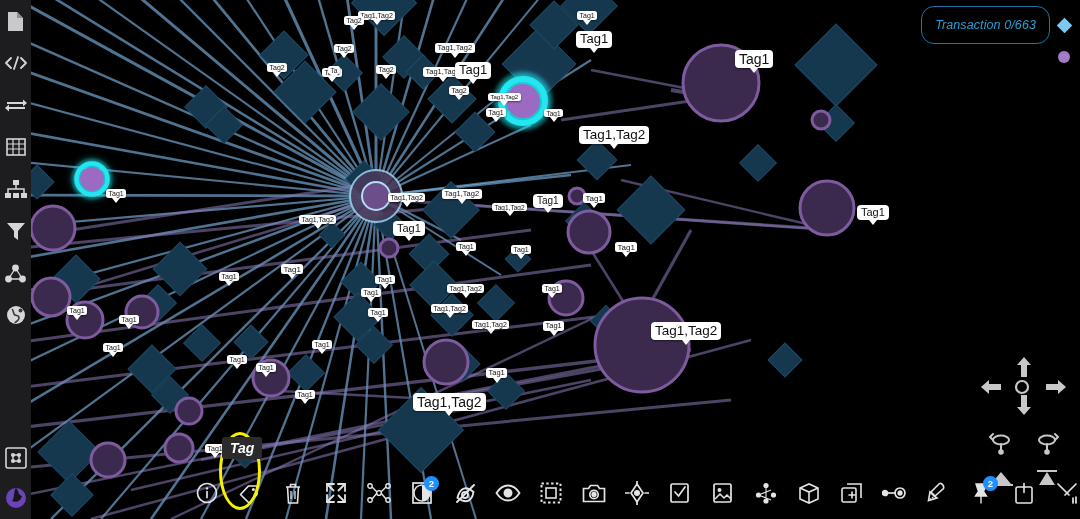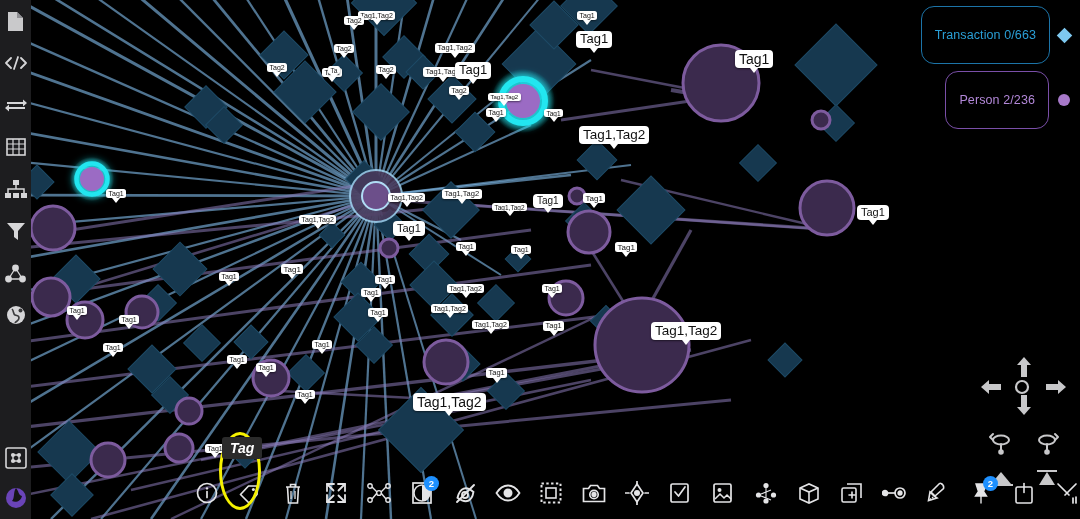--- a/index.html
+++ b/index.html
@@ -36,22 +36,22 @@
   .lbl::after{
     content:""; position:absolute; left:50%; margin-left:-4px; bottom:-5px;
     border-left:4px solid transparent; border-right:4px solid transparent;
     border-top:5px solid #fff;
   }
 
   
   #legend { position:absolute; right:10px; top:6px; z-index:45; }
   .legend-row { display:flex; align-items:center; justify-content:flex-end; margin-bottom:7px; }
   .pill {
-    border-radius:13px; padding:21px 13px; font-size:12.5px;
-    background:rgba(0,0,0,.55); letter-spacing:.1px;
+    border-radius:13px; padding:11px 13px; font-size:12.5px;
+    background:rgba(0,0,0,.55); letter-spacing:.1px;font-style:italic;
   }
   .pill-transaction { border:1.4px solid #1c74a8; color:#2a9fd6; }
   .pill-person { border:1.4px solid #7a4fa8; color:#b388d9; }
   .dot-diamond { background:#7ec8ef; width:11px; height:11px; transform:rotate(45deg); margin-left:9px; }
   .dot-circle { background:#a779c9; width:12px; height:12px; border-radius:50%; margin-left:9px; }
 
   
   #navctl { position:absolute; right:10px; bottom:18px; width:92px; z-index:45; }
   .nav-pad { position:relative; width:86px; height:58px; margin:0 auto 16px; }
   .nav-pad > * { position:absolute; }
@@ -427,21 +427,20 @@
       </span>
     </div>
   </div>
 
   <div id="legend">
     <div class="legend-row">
       <div class="pill pill-transaction">Transaction 0/663</div>
       <div class="dot-diamond"></div>
     </div>
     <div class="legend-row">
-      <div class="pill pill-person">Person 2/236</div>
       <div class="dot-circle"></div>
     </div>
   </div>
 
   <div id="navctl">
     <div class="nav-pad">
       <span style="left:33px; top:0">
         <svg width="20" height="20" viewBox="0 0 20 20" fill="#c8c8ca">
             <path d="M10 0l7 8h-4v12H7V8H3z"></path>
           </svg>

